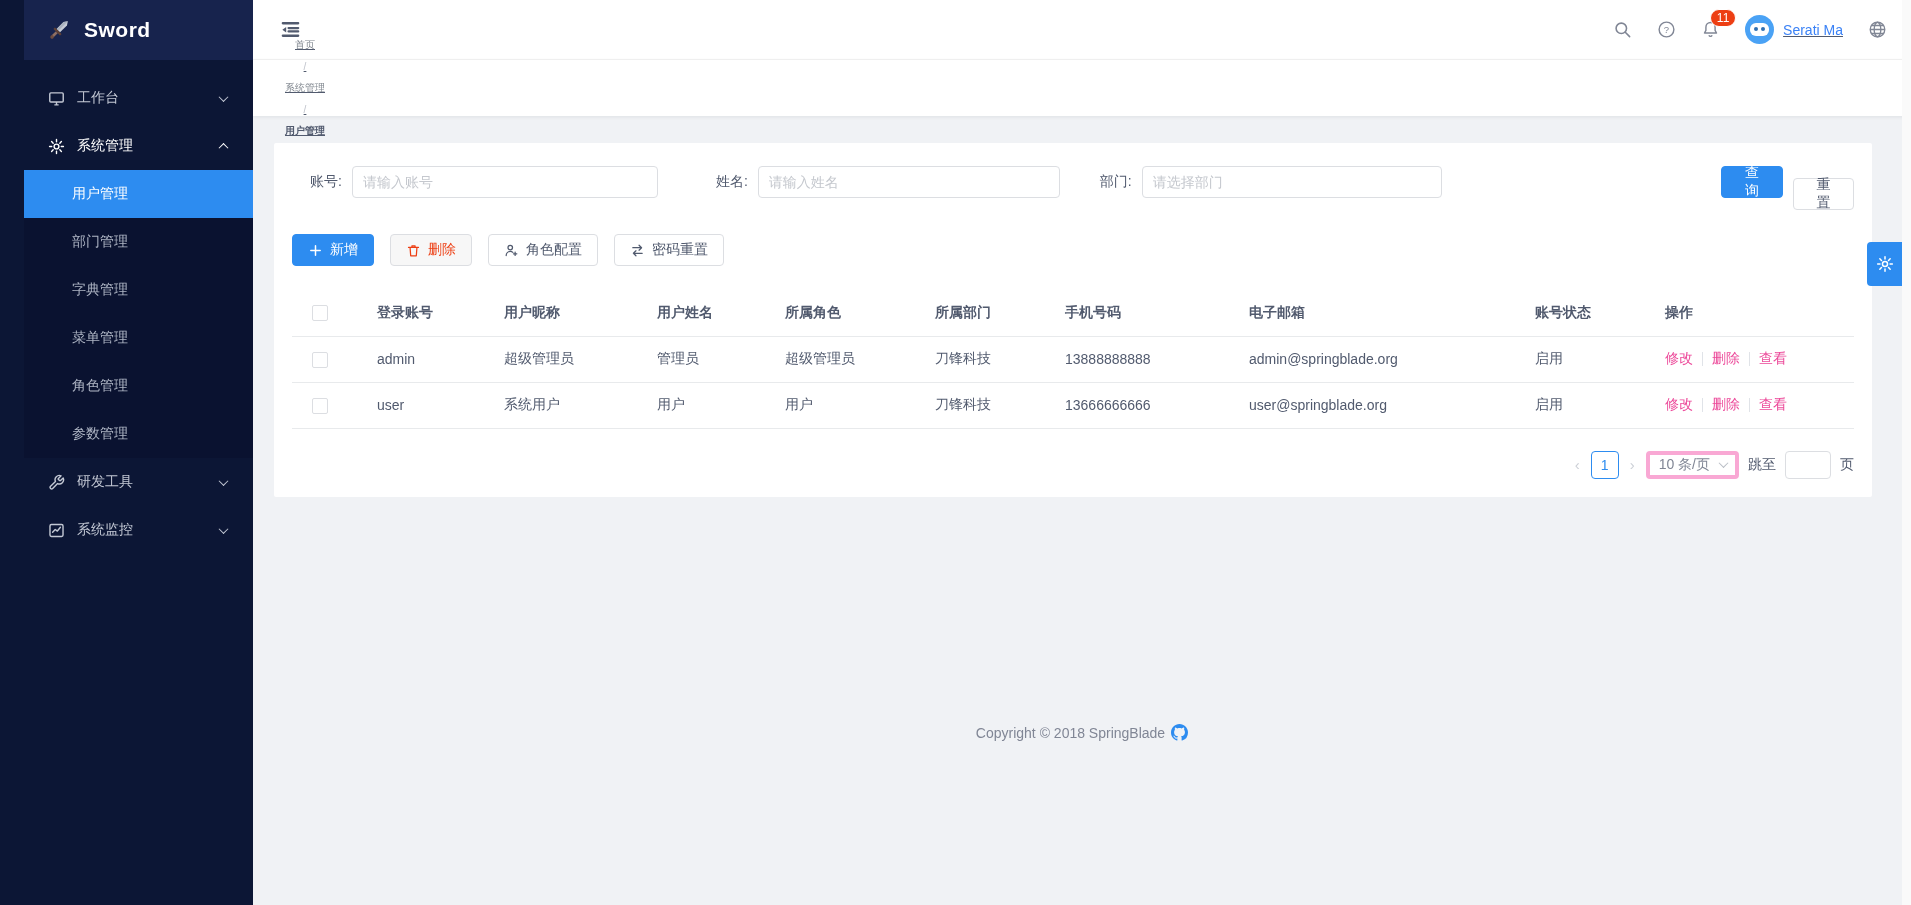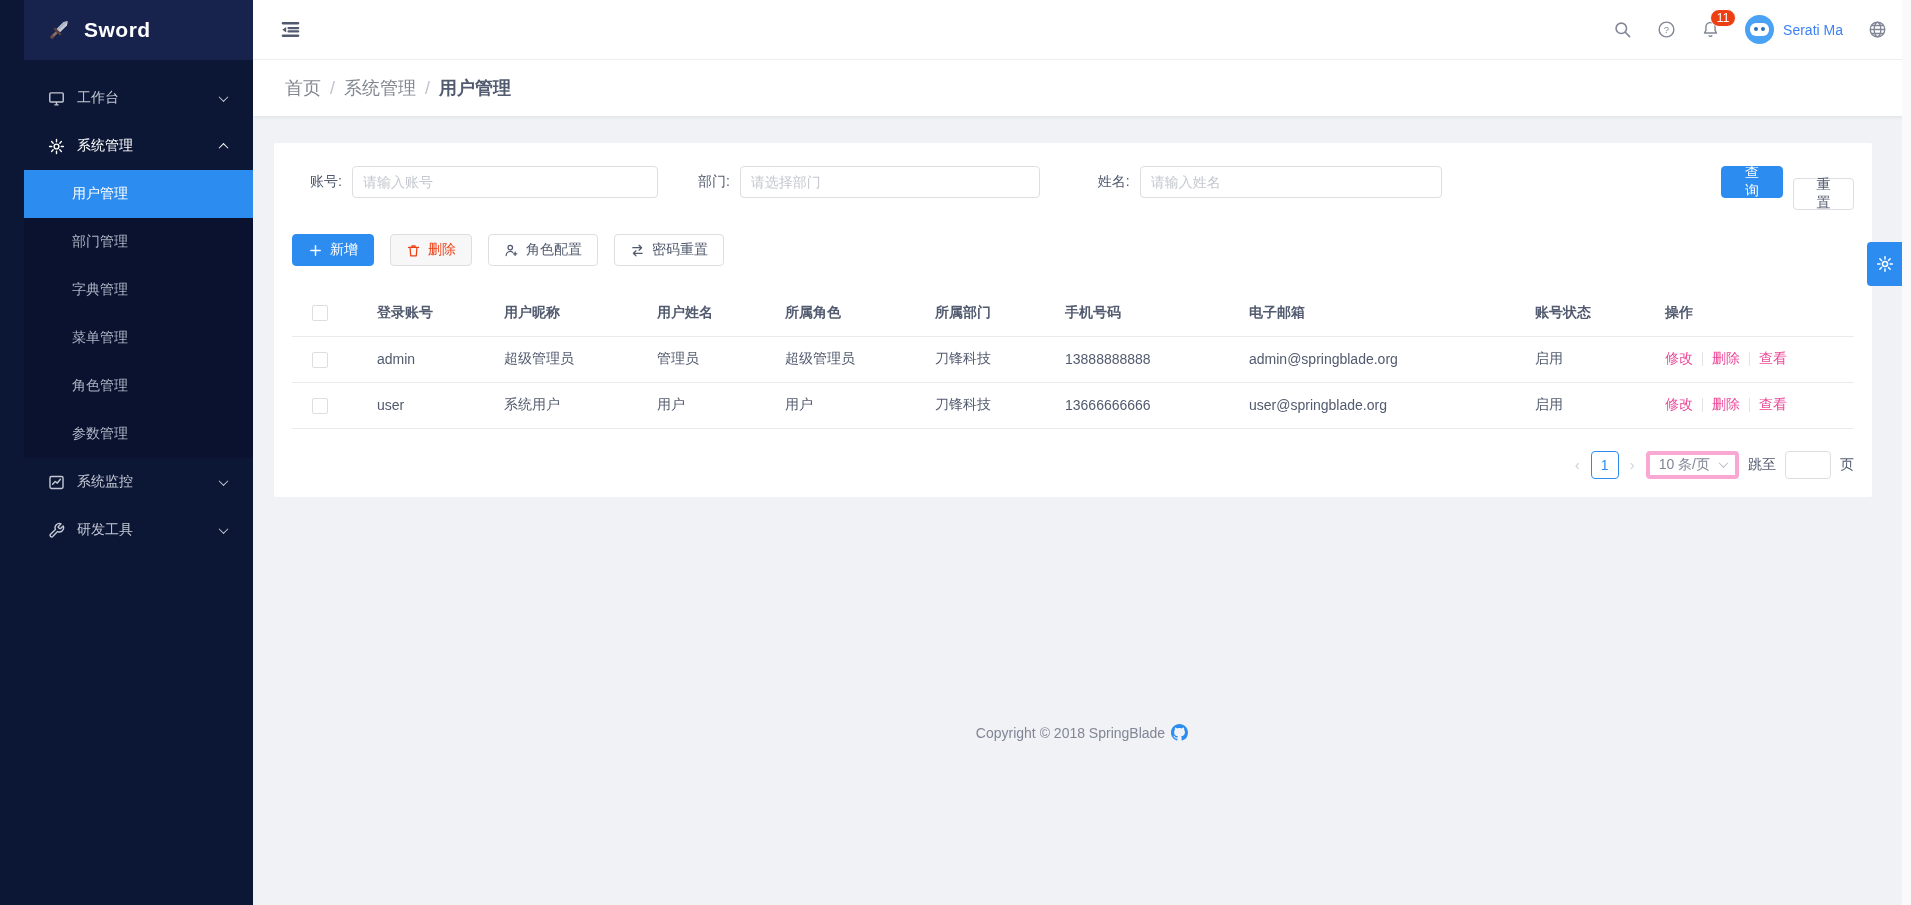--- a/index.html
+++ b/index.html
@@ -20,35 +20,35 @@
   .menu-item.parent-active { color:#fff; }
   .menu-item.parent-active .mi-icon { color:#fff; }
   .chev { width:7px; height:7px; border-right:1.5px solid currentColor; border-bottom:1.5px solid currentColor; margin-left:auto; }
   .chev.down { transform:rotate(45deg) translate(-1px,-1px); }
   .chev.up { transform:rotate(-135deg) translate(-1px,-1px); }
   .submenu { background:#0a1230; }
   .submenu-item { height:48px; display:flex; align-items:center; padding-left:48px; color:#aeb5c4; cursor:pointer; }
   .submenu-item.active { background:#2d8cf0; color:#fff; }
 
   
-  .main { position:absolute; left:253px; top:0; right:0; height:748px; }
+  .main { position:absolute; left:253px; top:0; right:0; height:748px;text-decoration:underline; }
   .topbar { height:60px; background:#fff; display:flex; align-items:center; justify-content:space-between; padding:0 24px 0 26px; border-bottom:1px solid #f3f3f3; }
   .fold-btn { color:#515a6e; cursor:pointer; }
   .topbar-right { display:flex; align-items:center; gap:25px; color:#808695; }
   .tb-icon { width:19px; height:19px; color:#808695; cursor:pointer; }
   .bell-wrap { position:relative; cursor:pointer; }
   .badge { position:absolute; top:-11px; left:9px; min-width:26px; height:18px; background:#ed3f14; color:#fff; border-radius:9px; font-size:12px; display:flex; align-items:center; justify-content:center; padding:0 5px; border:1px solid #fff; }
   .user-wrap { display:flex; align-items:center; gap:9px; cursor:pointer; }
   .avatar { width:29px; height:29px; border-radius:50%; background:#4aa2f5; position:relative; overflow:hidden; flex:none; }
   .avatar::before { content:""; position:absolute; left:5px; top:8px; width:19px; height:13px; background:#fff; border-radius:6px; }
   .avatar::after { content:""; position:absolute; left:9px; top:12px; width:4px; height:4px; border-radius:50%; background:#2f6fb3; box-shadow:7px 0 0 #2f6fb3; }
   .user-name { color:#3b82f6; font-size:14px; }
 
   .crumb-bar { height:56px; background:#fff; display:flex; align-items:center; padding-left:32px; box-shadow:0 1px 4px rgba(0,21,41,.08); position:relative; z-index:2; }
-  .crumb { display:flex; align-items:center; gap:9px; font-size:18px; }
+  .crumb { display:flex; align-items:center; gap:9px; font-size:10px;flex-direction:column; }
   .crumb .link { color:#80878f; cursor:pointer; }
   .crumb .sep { color:#c0c4cc; }
   .crumb .current { color:#515a6e; font-weight:bold; }
 
   .content { position:absolute; top:117px; bottom:0; left:0; right:0; background:#f0f2f5; }
 
   
   .card { position:absolute; left:21px; top:26px; width:1598px; min-height:352px; background:#fff; border-radius:2px; padding:23px 18px 18px 18px; }
 
   .search-row { display:flex; align-items:flex-start; }
@@ -221,30 +221,30 @@
       </div>
       <div class="submenu-item">
         <span>角色管理</span>
       </div>
       <div class="submenu-item">
         <span>参数管理</span>
       </div>
     </div>
     <div class="menu-item">
       <svg class="mi-icon">
-          <use href="#i-chart"></use>
-        </svg>
-      <span>系统监控</span>
+          <use href="#i-wrench"></use>
+        </svg>
+      <span>研发工具</span>
       <span class="chev down"></span>
     </div>
     <div class="menu-item">
       <svg class="mi-icon">
-          <use href="#i-wrench"></use>
-        </svg>
-      <span>研发工具</span>
+          <use href="#i-chart"></use>
+        </svg>
+      <span>系统监控</span>
       <span class="chev down"></span>
     </div>
   </nav>
 </aside>
 
 <div class="main">
 
   <header class="topbar">
     <svg class="fold-btn" width="23" height="23">
         <use href="#i-fold"></use>
@@ -283,27 +283,27 @@
   </div>
 
   <div class="content">
     <div class="card">
 
       <div class="search-row">
         <div class="field f-account">
           <label>账号:</label>
           <input type="text" placeholder="请输入账号" style="">
         </div>
+        <div class="field f-name">
+          <label>姓名:</label>
+          <input type="text" placeholder="请输入姓名" style="">
+        </div>
         <div class="field f-dept">
           <label>部门:</label>
           <input type="text" placeholder="请选择部门" style="">
-        </div>
-        <div class="field f-name">
-          <label>姓名:</label>
-          <input type="text" placeholder="请输入姓名" style="">
         </div>
         <div class="search-btns">
           <button class="btn btn-primary btn-query">查 询</button>
           <button class="btn btn-reset">重 置</button>
         </div>
       </div>
 
       <div class="action-row">
         <button class="btn btn-primary">
           <svg class="b-icon">

